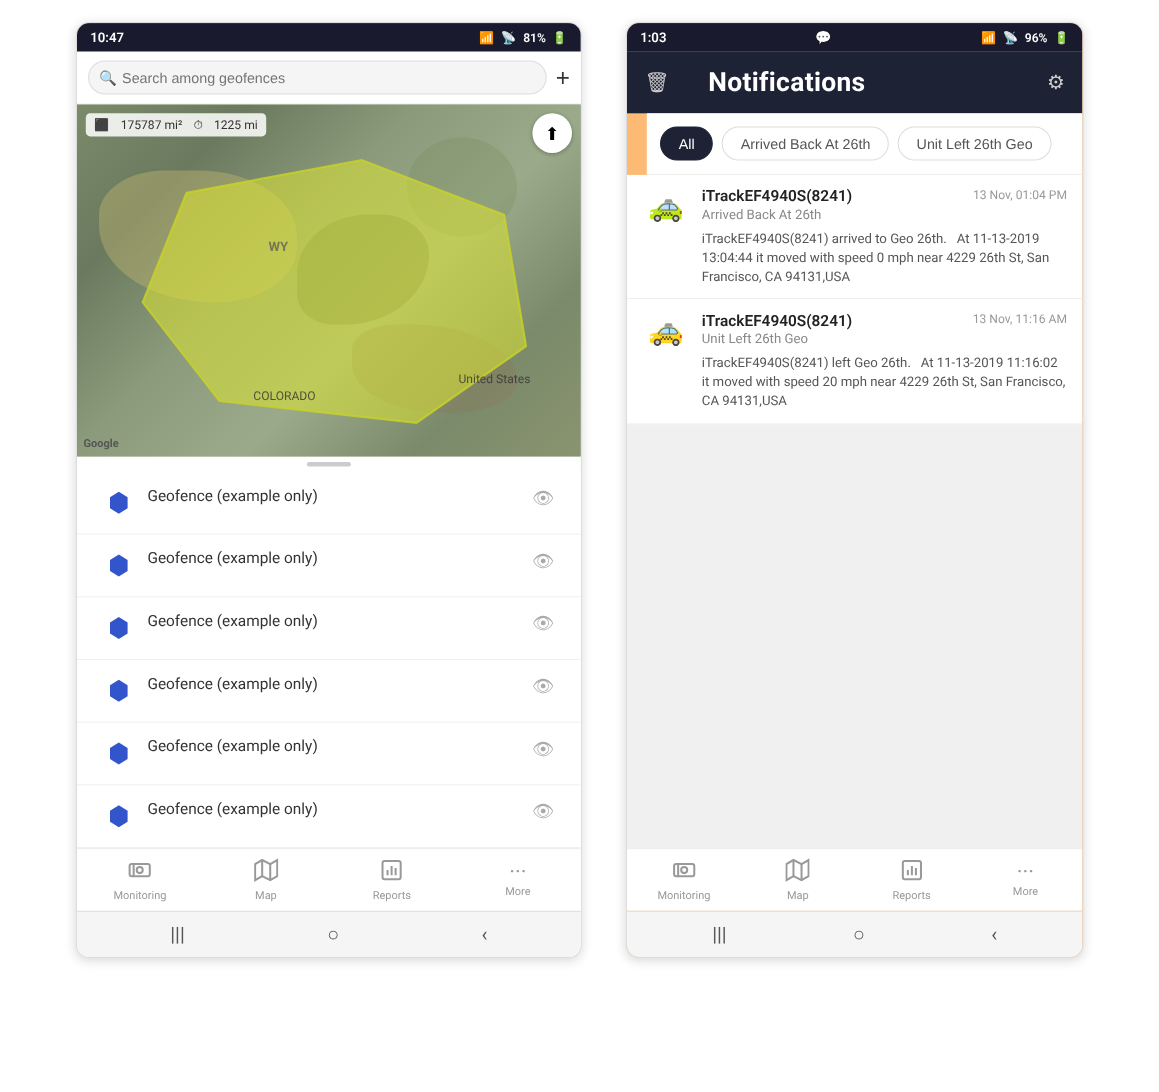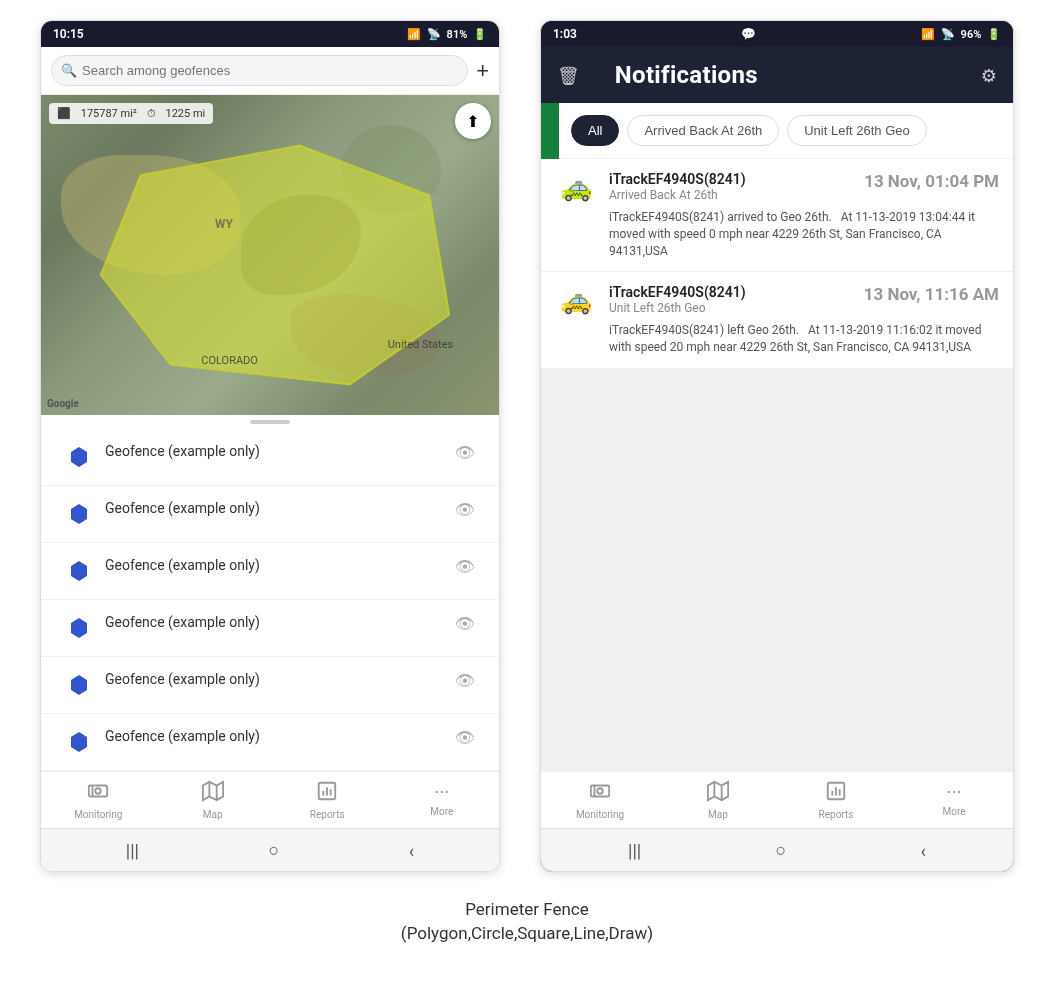--- a/index.html
+++ b/index.html
@@ -242,22 +242,22 @@
       padding: 10px 20px;
       border-top: 1px solid #e0e0e0;
     }
     .android-nav-btn {
       font-size: 18px;
       color: #555;
     }
 
     
     .phone-right {
-      width: 474px;
-      background: #15803d;
+      width: 416px;
+      background: #fdba74;
       border-radius: 12px;
       overflow: hidden;
       box-shadow: 0 2px 10px rgba(0,0,0,0.15);
       border: 1px solid #ddd;
       display: flex;
       flex-direction: column;
     }
 
     
     .notif-header {
@@ -344,24 +344,23 @@
       font-size: 14px;
       font-weight: 600;
       color: #222;
     }
     .notif-event-type {
       font-size: 12px;
       color: #888;
       margin-top: 1px;
     }
     .notif-timestamp {
-      font-size: 17px;
+      font-size: 11px;
       color: #999;
       white-space: nowrap;
-      font-weight: bold;
     }
     .notif-body {
       font-size: 12px;
       color: #555;
       line-height: 1.4;
       padding-left: 54px;
     }
     .notif-empty-area {
       height: 200px;
       background: #f0f0f0;
@@ -398,21 +397,21 @@
     .terrain6 { background: #8a7a60; }
   </style>
 </head>
 <body>
 
 <div class="main-container">
 
   <div class="phone">
 
     <div class="status-bar">
-      <span>10:15</span>
+      <span>10:47</span>
       <div class="status-bar-right">
         <span>📶</span>
         <span>📡</span>
         <span>81%</span>
         <span>🔋</span>
       </div>
     </div>
 
     <div class="search-bar">
       <div class="search-wrapper">
@@ -659,16 +658,13 @@
 
     <div class="android-nav">
       <span class="android-nav-btn">|||</span>
       <span class="android-nav-btn">○</span>
       <span class="android-nav-btn">‹</span>
     </div>
   </div>
 </div>
 
 <div class="captions">
-  <div class="caption-block">
-    <span class="caption-text">Perimeter Fence<br>(Polygon,Circle,Square,Line,Draw)</span>
-  </div>
 </div>
 
 </body></html>

